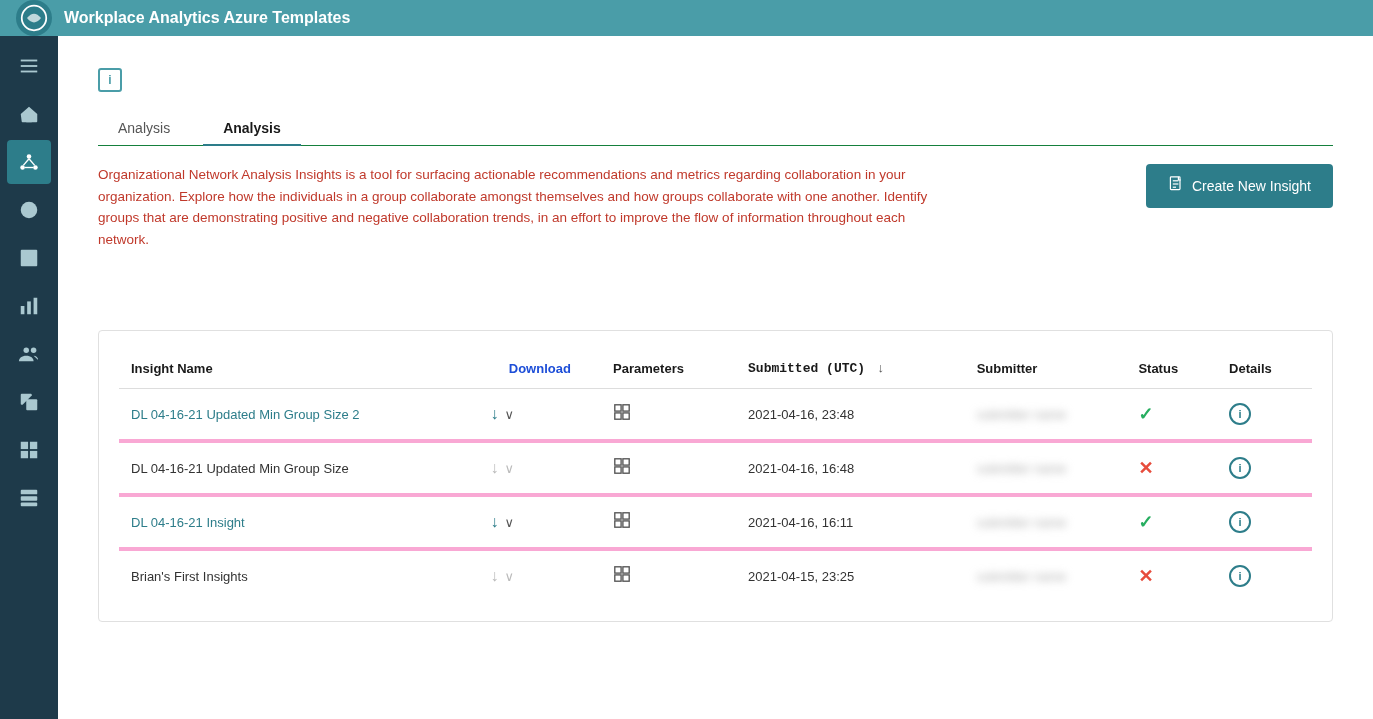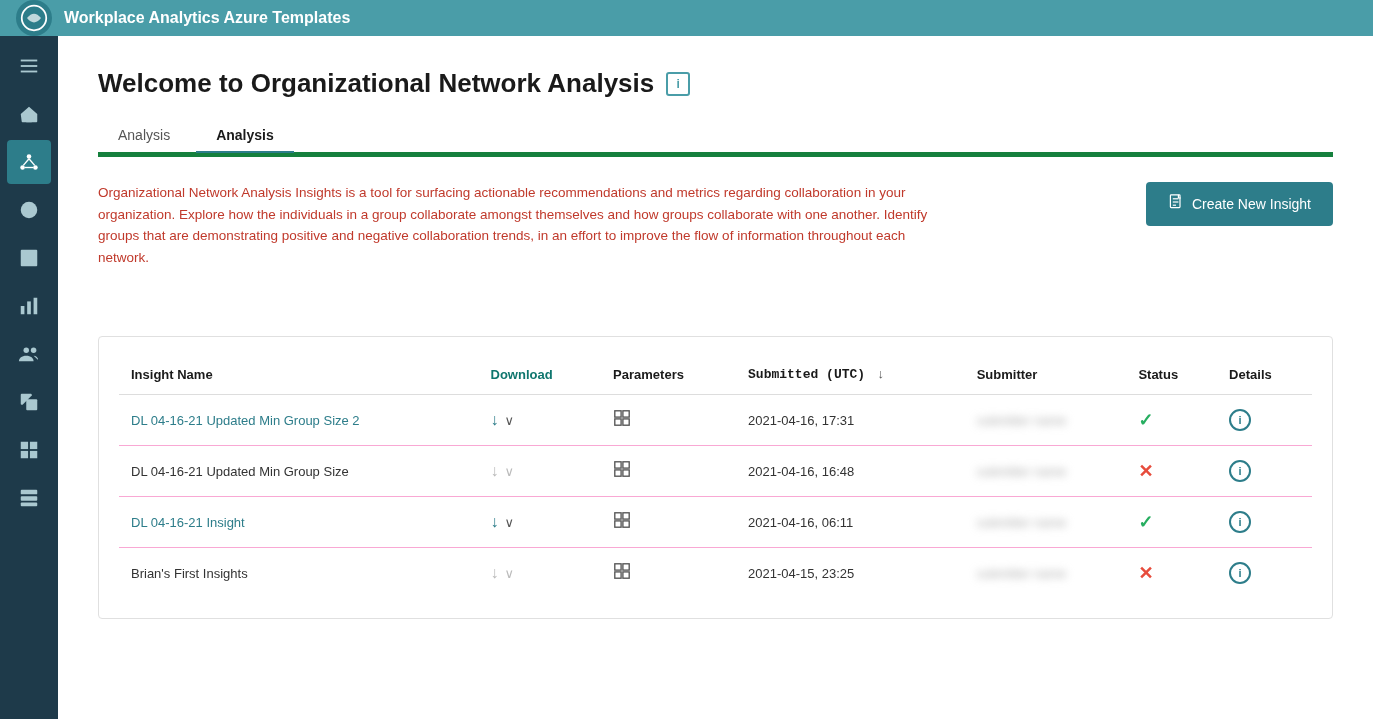--- a/index.html
+++ b/index.html
@@ -63,53 +63,53 @@
     .page-title {
       font-size: 26px; font-weight: 700; color: #1a1a1a;
     }
     .info-icon-box {
       width: 24px; height: 24px; border: 2px solid #4a9da8; border-radius: 3px;
       display: flex; align-items: center; justify-content: center;
       color: #4a9da8; font-size: 12px; font-weight: bold; cursor: pointer;
     }
 
     
-    .tabs { display: flex; gap: 6px; border-bottom: 5px solid #15803d; margin-bottom: 25px; }
+    .tabs { display: flex; gap: 13px; border-bottom: 1px solid #15803d; margin-bottom: 18px; }
     .tab {
       padding: 8px 20px; cursor: pointer; font-size: 14px; color: #555;
       border-bottom: 2px solid transparent; margin-bottom: -1px;
     }
     .tab.active { color: #1a1a1a; border-bottom: 2px solid #2d7d8a; font-weight: 600; }
 
     
     .description {
       font-size: 13.5px; line-height: 1.6; color: #c0392b; max-width: 860px;
-      margin-bottom: 28px;
+      margin-bottom: 40px;
     }
     .create-btn {
       display: flex; align-items: center; gap: 8px;
       background: #2d7d8a; color: #fff; padding: 12px 22px;
       border: none; border-radius: 4px; cursor: pointer; font-size: 14px; font-weight: 400;
     }
     .create-btn-icon { font-size: 16px; }
 
     
     .table-container {
       background: #fff; border: 1px solid #e0e0e0; border-radius: 4px;
       padding: 20px; margin-top: 40px;
     }
     table { width: 100%; border-collapse: collapse; }
     thead th {
       text-align: left; font-size: 13px; font-weight: 700; color: #1a1a1a;
       padding: 10px 12px 12px; border-bottom: 1px solid #ddd;
     }
     thead th.sortable { cursor: pointer; font-family: Liberation Mono, monospace; }
     thead th .sort-arrow { color: #555; margin-left: 4px; }
-    thead th.teal { color: #0f766e; }
-    tbody tr { border-bottom: 1px solid #f9a8d4; }
+    thead th.teal { color: #1d4ed8; text-align: center; }
+    tbody tr { border-bottom: 4px solid #f9a8d4; }
     tbody tr:last-child { border-bottom: none; }
     tbody td { padding: 14px 12px; font-size: 13px; color: #333; vertical-align: middle; }
     tbody td.link-cell { color: #2d7d8a; cursor: pointer; }
     .download-cell { display: flex; align-items: center; gap: 6px; color: #555; }
     .download-cell .dl-arrow { color: #2d7d8a; font-size: 16px; cursor: pointer; }
     .download-cell .dl-arrow.disabled { color: #bbb; cursor: default; }
     .download-cell .caret { cursor: pointer; color: #555; }
     .download-cell .caret.disabled { color: #bbb; cursor: default; }
     .params-icon { font-size: 16px; color: #555; cursor: pointer; }
     .status-check { color: #27ae60; font-size: 18px; font-weight: bold; }
@@ -211,21 +211,20 @@
           <rect x="3" y="3" width="18" height="5" rx="1"></rect>
           <rect x="3" y="10" width="18" height="5" rx="1"></rect>
           <rect x="3" y="17" width="18" height="4" rx="1"></rect>
         </svg>
     </div>
   </div>
 
   <div class="content-area">
 
     <div class="page-header">
-      <h1 class="page-title">Welcome to Organizational Network Analysis</h1>
       <div class="info-icon-box">
         <span>i</span>
       </div>
     </div>
 
     <div class="tabs">
       <div class="tab">Analysis</div>
       <div class="tab active">Analysis</div>
     </div>
 
@@ -280,21 +279,21 @@
             <td>
               <span class="params-icon">
                 <svg viewBox="0 0 20 20" width="18" height="18" fill="none" stroke="#555" stroke-width="1.5">
                   <rect x="2" y="2" width="7" height="7"></rect>
                   <rect x="11" y="2" width="7" height="7"></rect>
                   <rect x="2" y="11" width="7" height="7"></rect>
                   <rect x="11" y="11" width="7" height="7"></rect>
                 </svg>
               </span>
             </td>
-            <td>2021-04-16, 17:31</td>
+            <td>2021-04-16, 23:48</td>
             <td><span class="blurred">submitter name</span></td>
             <td><span class="status-check">✓</span></td>
             <td>
               <div class="details-info">i</div>
             </td>
           </tr>
 
           <tr>
             <td>DL 04-16-21 Updated Min Group Size</td>
             <td>
@@ -332,21 +331,21 @@
             <td>
               <span class="params-icon">
                 <svg viewBox="0 0 20 20" width="18" height="18" fill="none" stroke="#555" stroke-width="1.5">
                   <rect x="2" y="2" width="7" height="7"></rect>
                   <rect x="11" y="2" width="7" height="7"></rect>
                   <rect x="2" y="11" width="7" height="7"></rect>
                   <rect x="11" y="11" width="7" height="7"></rect>
                 </svg>
               </span>
             </td>
-            <td>2021-04-16, 06:11</td>
+            <td>2021-04-16, 16:11</td>
             <td><span class="blurred">submitter name</span></td>
             <td><span class="status-check">✓</span></td>
             <td>
               <div class="details-info">i</div>
             </td>
           </tr>
 
           <tr>
             <td>Brian's First Insights</td>
             <td>

